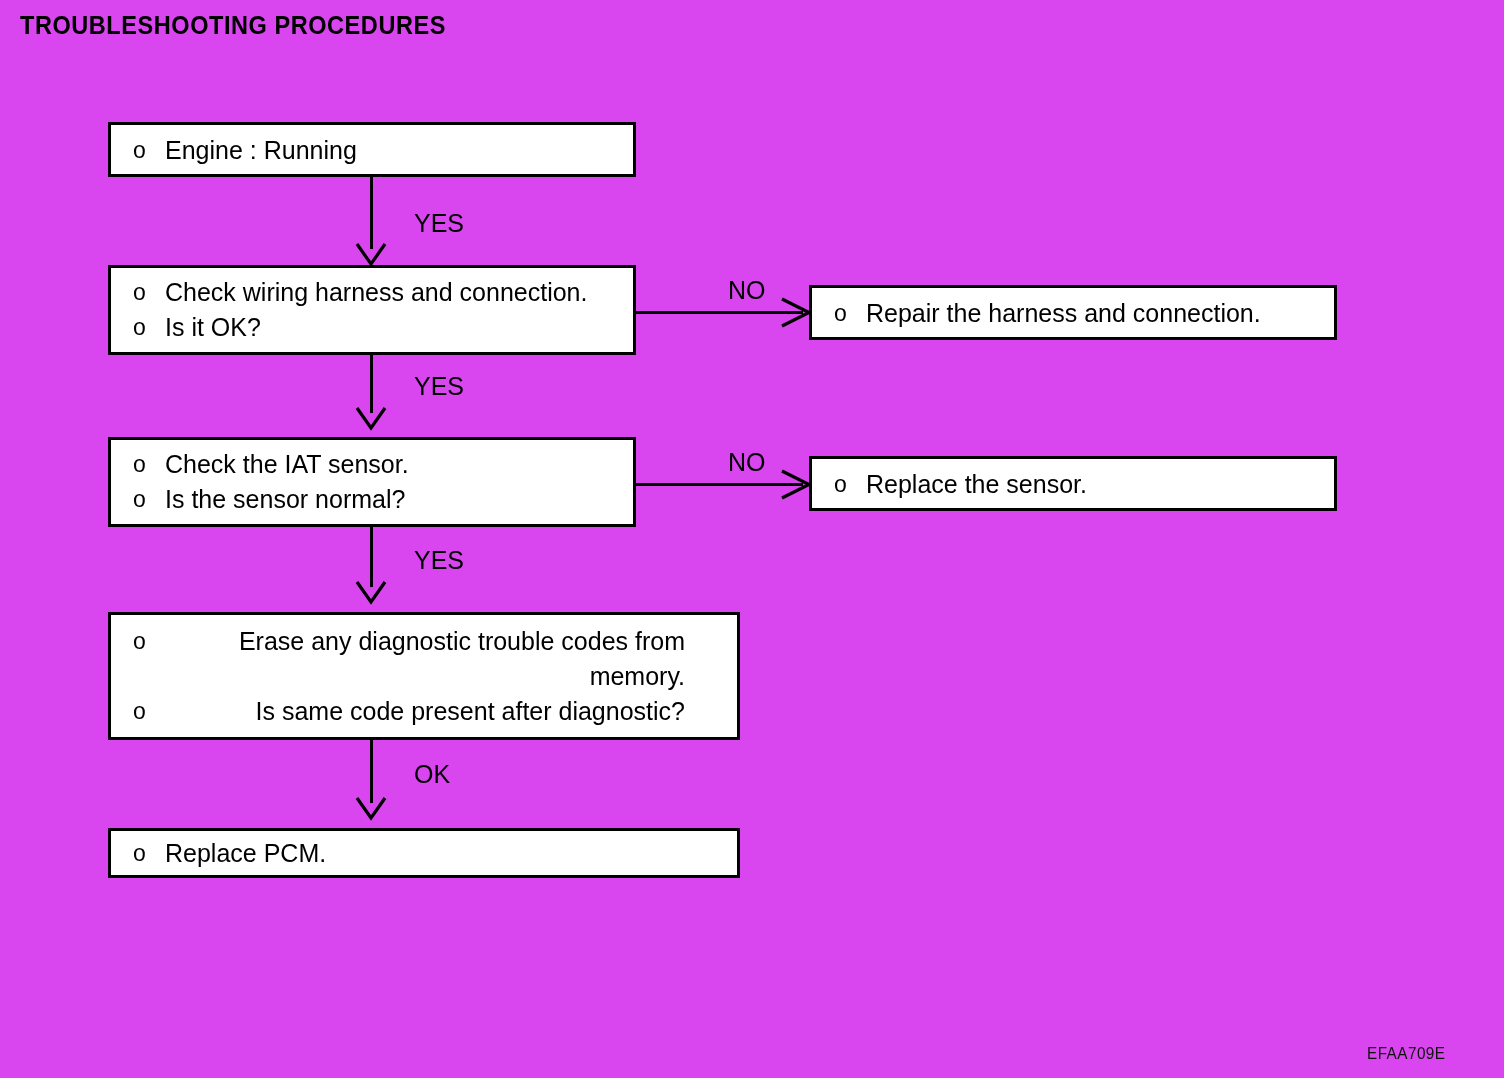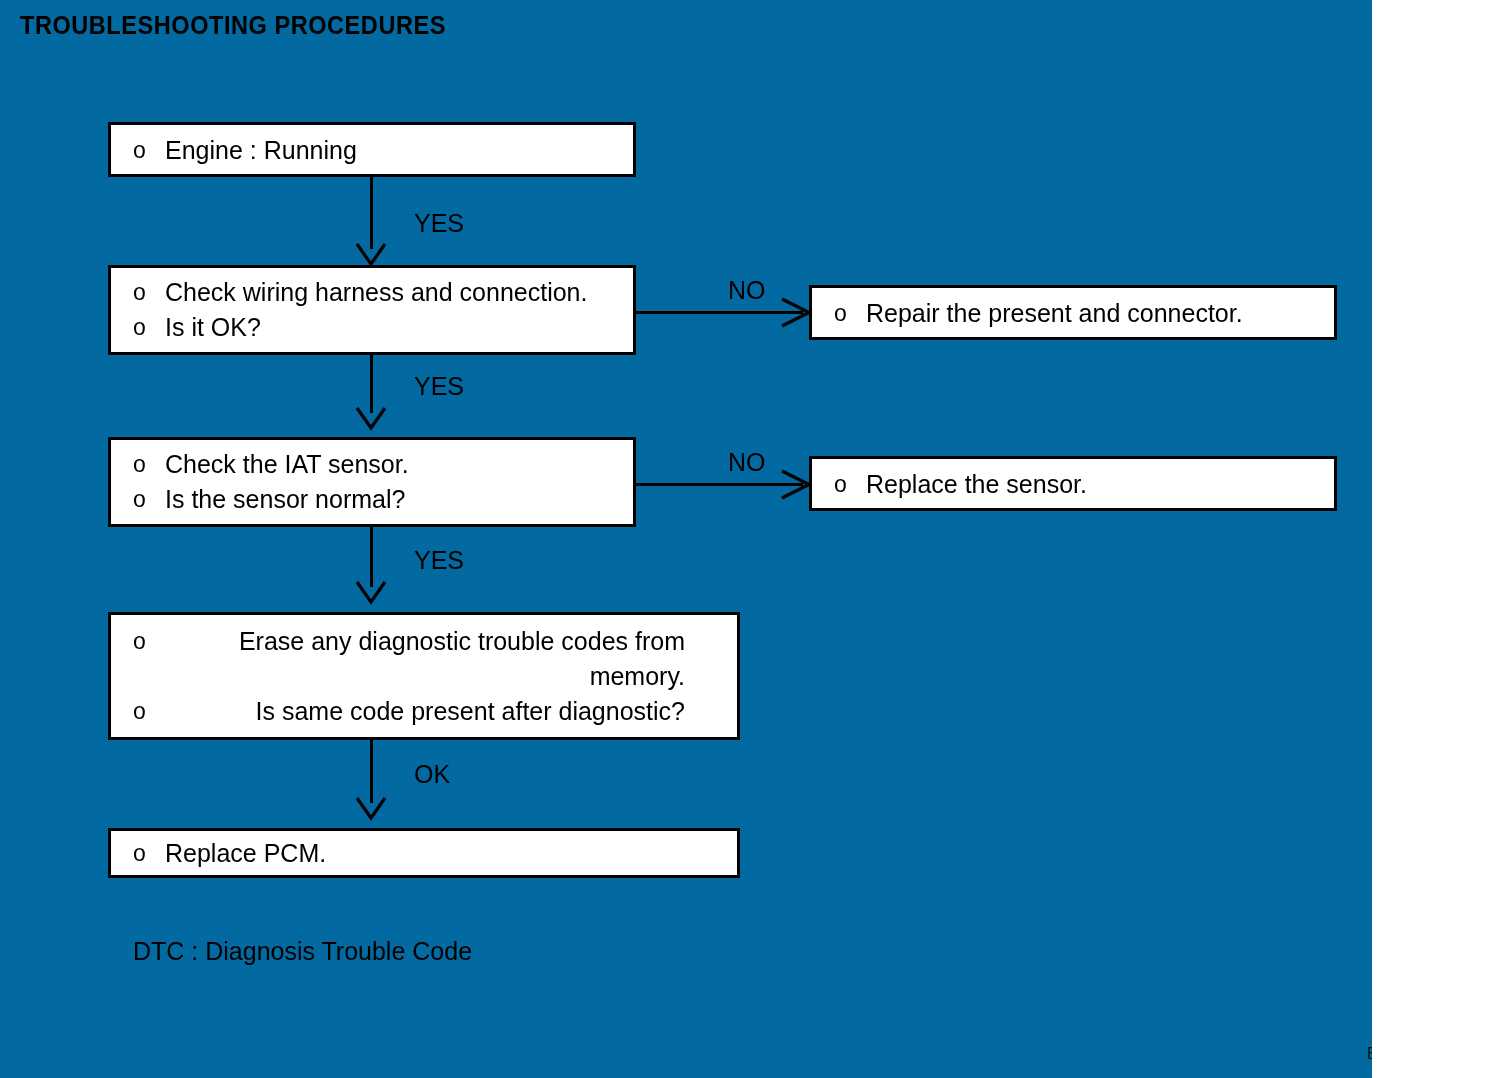--- a/index.html
+++ b/index.html
@@ -6,24 +6,24 @@
     margin: 0;
     padding: 0;
     background: #ffffff;
   }
   body {
     font-family: "Liberation Sans", sans-serif;
     color: #000000;
   }
   #page {
     position: relative;
-    width: 1372px;
+    width: 1504px;
     height: 1078px;
     overflow: hidden;
-    background: #0369a1;
+    background: #d946ef;
   }
 
   
   #page-title {
     position: absolute;
     left: 20px;
     top: 11px;
     font-size: 25px;
     font-weight: bold;
     letter-spacing: 0.6px;
@@ -148,21 +148,21 @@
   <div class="h-line" style="left:636px; top:311px; width:167px;"></div>
   <svg class="arrow-right-open" style="left:779px; top:297px;" width="34" height="32" viewBox="0 0 34 32">
     <path d="M3 2 L30 15.5 L3 29" fill="none" stroke="#000" stroke-width="3.2"></path>
   </svg>
   <div class="edge-label" style="left:697px; top:278px;">NO</div>
 
   <div class="flow-box" style="left:809px; top:285px; width:528px; height:55px;">
     <div class="box-lines">
       <div class="box-line">
         <span class="bullet">o</span>
-        <span class="line-text">Repair the present and connector.</span>
+        <span class="line-text">Repair the harness and connection.</span>
       </div>
     </div>
   </div>
 
   <div class="v-line" style="left:370px; top:355px; height:58px;"></div>
   <svg class="arrow-down-open" style="left:355px; top:405px;" width="32" height="26" viewBox="0 0 32 26">
     <path d="M2 3 L16 23 L30 3" fill="none" stroke="#000" stroke-width="3.2"></path>
   </svg>
   <div class="edge-label" style="left:383px; top:374px;">YES</div>
 
@@ -221,17 +221,16 @@
 
   <div class="flow-box" style="left:108px; top:828px; width:632px; height:50px;">
     <div class="box-lines">
       <div class="box-line">
         <span class="bullet">o</span>
         <span class="line-text">Replace PCM.</span>
       </div>
     </div>
   </div>
 
-  <div class="legend" style="left:133px; top:933px;">DTC : Diagnosis Trouble Code</div>
 
   <div id="figure-code" style="left:1367px; top:1044px;">EFAA709E</div>
 
 </div>
 
 </body></html>

